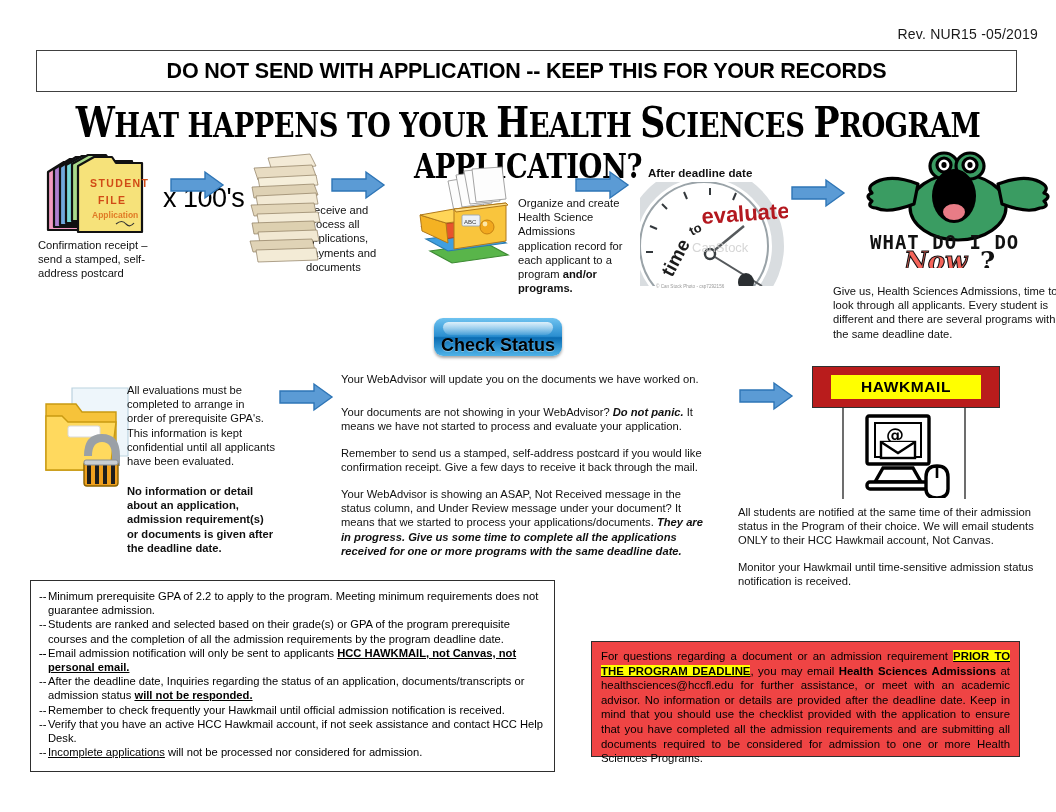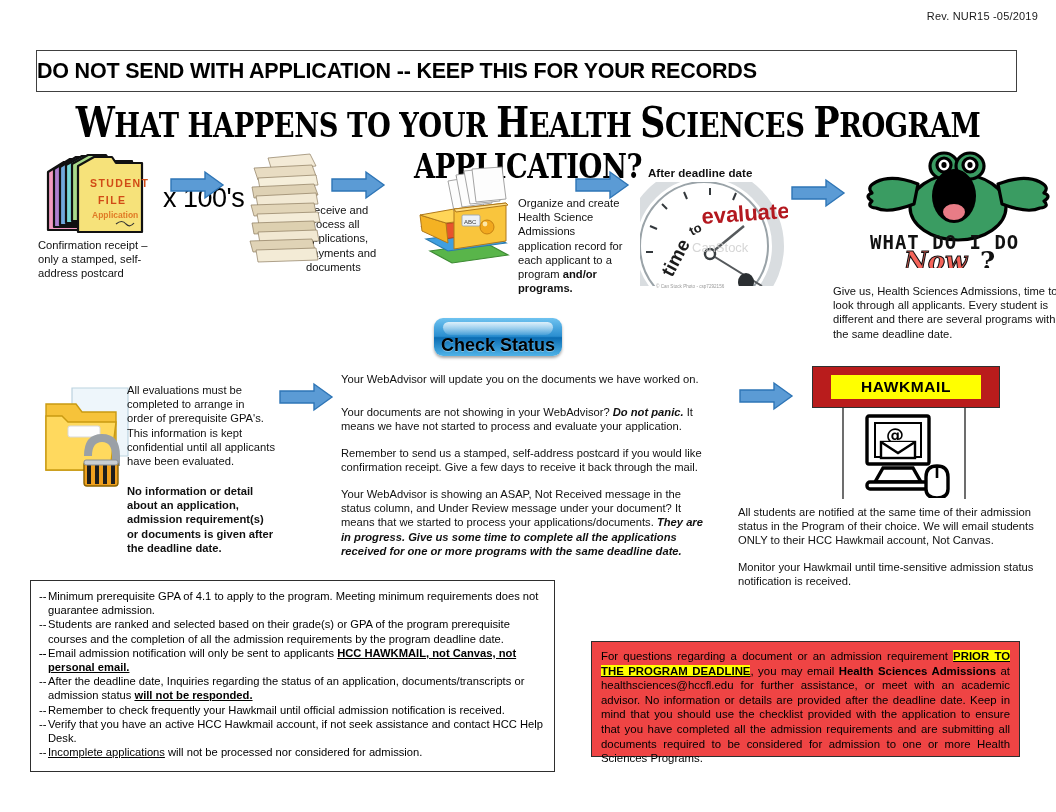--- a/index.html
+++ b/index.html
@@ -12,33 +12,33 @@
     width: 1056px; height: 812px;
     position: relative;
     font-family: "Liberation Sans", sans-serif;
     color: #000;
     overflow: hidden;
   }
 
   
   .rev {
     position: absolute;
-    right: 18px; top: 10px;
-    font-size: 11px;
+    right: 18px; top: 26px;
+    font-size: 14px;
     color: #1a1a1a;
     letter-spacing: .2px;
   }
 
   
   .banner {
     position: absolute;
     left: 36px; top: 50px;
     width: 981px; height: 42px;
     border: 1.5px solid #404040;
-    display: flex; align-items: center; 
+    display: flex; align-items: center; justify-content: center;
     background: #fff;
   }
   .banner-text {
     font-size: 21.5px;
     font-weight: bold;
     letter-spacing: -0.2px;
     white-space: nowrap;
   }
 
   
@@ -200,21 +200,21 @@
 </div>
 
 <div class="xhundreds">x 100's</div>
 
 <div class="arrow" style="left:169px; top:170px;">
   <svg viewBox="0 0 56 30">
       <path d="M2 9 L36 9 L36 2 L54 15 L36 28 L36 21 L2 21 Z" fill="#5B9BD5" stroke="#2E75B6" stroke-width="1.4"></path>
     </svg>
 </div>
 
-<div class="txt" style="left:38px; top:238px; width:112px;">Confirmation receipt – only a stamped, self-address postcard</div>
+<div class="txt" style="left:38px; top:238px; width:112px;">Confirmation receipt – send a stamped, self-address postcard</div>
 
 <div class="txt" style="left:306px; top:203px; width:78px;">Receive and process all applications, payments and documents</div>
 
 <div class="paperstack">
   <svg viewBox="0 0 78 118">
     <g stroke="#8c7b5e" stroke-width="0.7">
       <polygon points="22,6 64,2 70,14 26,19" fill="#f3ead6"></polygon>
       <polygon points="8,16 66,13 70,24 12,28" fill="#e8dcc2"></polygon>
       <polygon points="12,26 70,23 72,33 14,37" fill="#f5eeda"></polygon>
       <polygon points="6,35 68,32 72,43 8,46" fill="#ded1b4"></polygon>
@@ -414,21 +414,21 @@
       <path d="M36 30 L53 41 L70 30"></path>
     </g>
   </svg>
 </div>
 
 <div class="txt" style="left:738px; top:505px; width:300px;">All students are notified at the same time of their admission status in the Program of their choice. We will email students ONLY to their HCC Hawkmail account, Not Canvas.</div>
 <div class="txt" style="left:738px; top:560px; width:300px;">Monitor your Hawkmail until time-sensitive admission status notification is received.</div>
 
 <div class="reminder">
   <div id="reminder-items">
-      <div class="rem-item"><span class="dash">--</span><span>Minimum prerequisite GPA of 4.1 to apply to the program. Meeting minimum requirements does not guarantee admission.</span></div>
+      <div class="rem-item"><span class="dash">--</span><span>Minimum prerequisite GPA of 2.2 to apply to the program. Meeting minimum requirements does not guarantee admission.</span></div>
       <div class="rem-item"><span class="dash">--</span><span>Students are ranked and selected based on their grade(s) or GPA of the program prerequisite courses and the completion of all the admission requirements by the program deadline date.</span></div>
       <div class="rem-item"><span class="dash">--</span></div>
       <div class="rem-item"><span class="dash">--</span><span>Email admission notification will only be sent to applicants </span><span class="bld ul">HCC HAWKMAIL, not Canvas, not personal email.</span></div>
       <div class="rem-item"><span class="dash">--</span><span>After the deadline date, Inquiries regarding the status of an application, documents/transcripts or admission status </span><span class="bld ul">will not be responded.</span></div>
       <div class="rem-item"><span class="dash">--</span><span>Remember to check frequently your Hawkmail until official admission notification is received.</span></div>
       <div class="rem-item"><span class="dash">--</span><span>Verify that you have an active HCC Hawkmail account, if not seek assistance and contact HCC Help Desk.</span></div>
       <div class="rem-item"><span class="dash">--</span><span class="ul">Incomplete applications</span><span> will not be processed nor considered for admission.</span></div>
     </div>
 </div>
 

